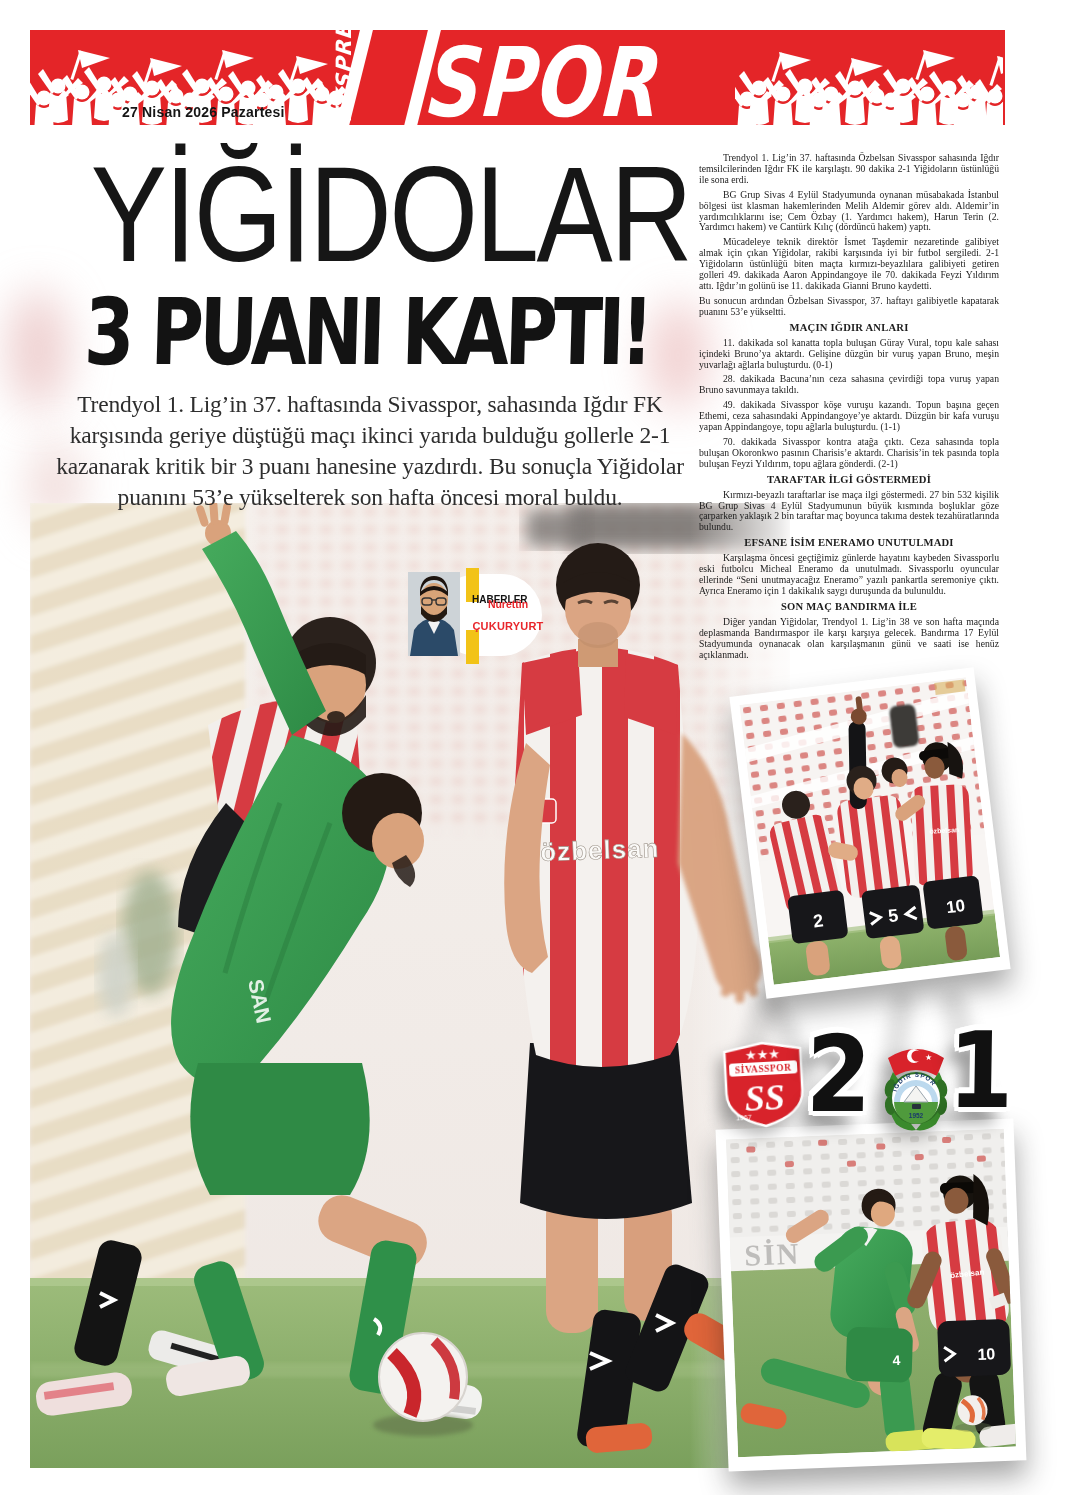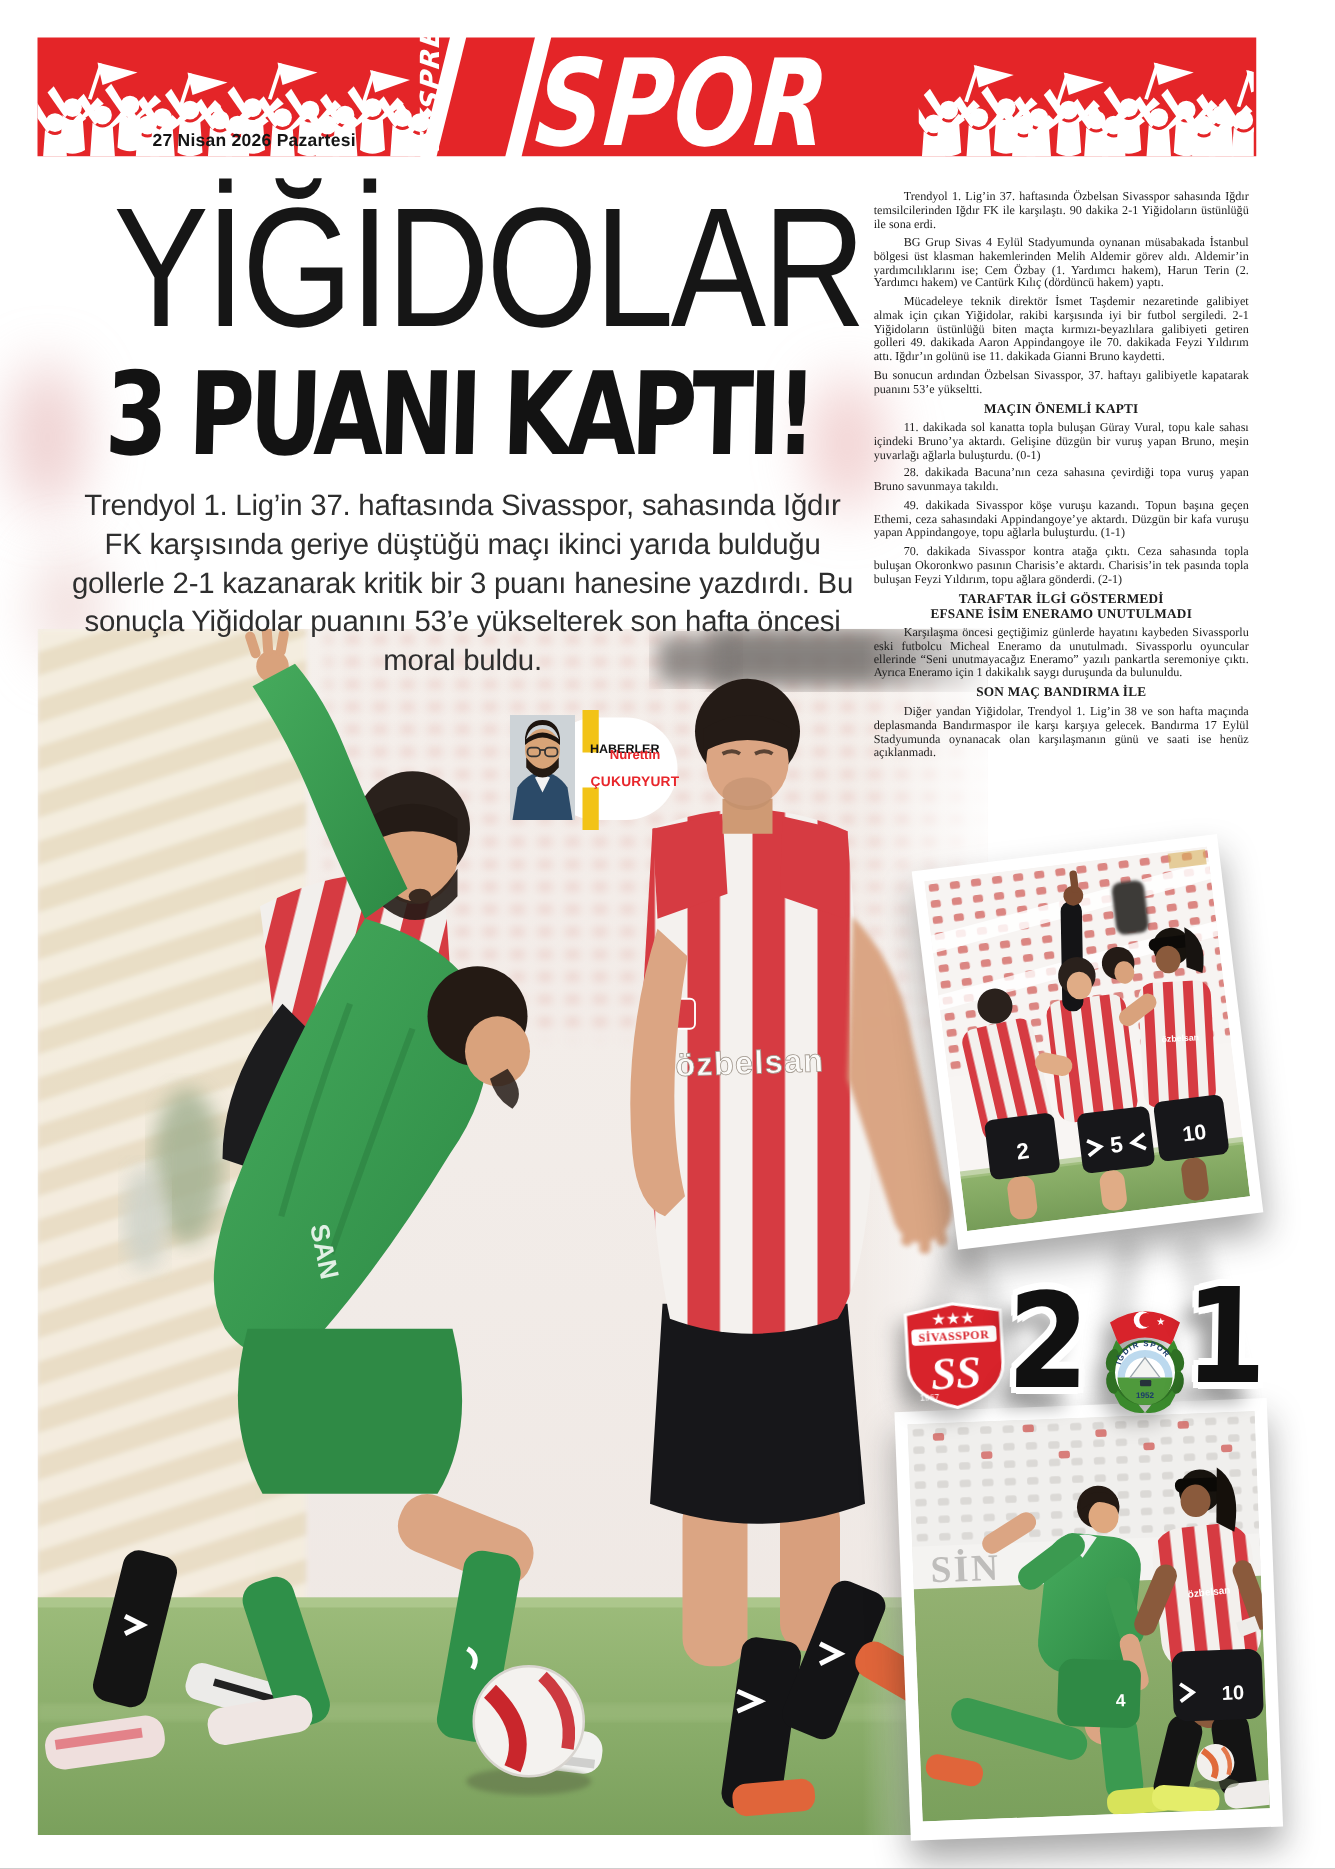--- a/index.html
+++ b/index.html
@@ -21,21 +21,21 @@
 
   
   .pink{border-radius:50%;filter:blur(22px);z-index:1;}
   .h1line{left:38px;top:146px;width:660px;text-align:center;z-index:10;color:#161616;
     font:400 136px "Liberation Sans",sans-serif;letter-spacing:-3px;line-height:1;
     transform:scaleX(.84);transform-origin:center top;white-space:nowrap;}
   .h2line{left:38px;top:287px;width:660px;text-align:center;z-index:10;color:#131313;
     font:900 82px "DejaVu Sans",sans-serif;letter-spacing:-5px;line-height:1;
     transform:scaleX(.88) scaleY(1.12) skewX(-2deg);transform-origin:center top;white-space:nowrap;}
   .lead{left:52px;top:389px;width:636px;text-align:center;z-index:10;color:#2e2e2e;
-    font-size:23.5px;line-height:1.32;letter-spacing:-.2px;}
+    font-size:23.5px;line-height:1.32;letter-spacing:-.2px;font-family:Liberation Serif, serif;}
 
   
   .article{left:695px;top:149px;width:308px;z-index:12;font-family:"Liberation Serif",serif;
     font-size:9.7px;line-height:10.9px;text-align:justify;color:#1c1c1c;}
   .article p{margin:4px;text-indent:24px;}
   .article p.noindent{text-indent:0;}
   .article h3{margin:0;text-align:center;font-size:10.6px;line-height:12px;font-weight:bold;letter-spacing:.2px;}
 
   
   .byline{left:408px;top:568px;width:136px;height:96px;z-index:50;}
@@ -288,26 +288,27 @@
   <div class="abs wm" style="left:735px;top:985px;width:26px;height:150px;transform:rotate(18deg);"></div>
   <div class="abs wm" style="left:790px;top:985px;width:24px;height:160px;transform:rotate(-25deg);"></div>
   <div class="abs wm" style="left:880px;top:990px;width:24px;height:170px;transform:rotate(8deg);"></div>
   <div class="abs wm" style="left:958px;top:988px;width:26px;height:170px;transform:rotate(-14deg);"></div>
 
   <div class="abs article">
       <p>Trendyol 1. Lig’in 37. haftasında Özbelsan Sivasspor sahasında Iğdır temsilcilerinden Iğdır FK ile karşılaştı. 90 dakika 2-1 Yiğidoların üstünlüğü ile sona erdi.</p>
       <p>BG Grup Sivas 4 Eylül Stadyumunda oynanan müsabakada İstanbul bölgesi üst klasman hakemlerinden Melih Aldemir görev aldı. Aldemir’in yardımcılıklarını ise; Cem Özbay (1. Yardımcı hakem), Harun Terin (2. Yardımcı hakem) ve Cantürk Kılıç (dördüncü hakem) yaptı.</p>
       <p>Mücadeleye teknik direktör İsmet Taşdemir nezaretinde galibiyet almak için çıkan Yiğidolar, rakibi karşısında iyi bir futbol sergiledi. 2-1 Yiğidoların üstünlüğü biten maçta kırmızı-beyazlılara galibiyeti getiren golleri 49. dakikada Aaron Appindangoye ile 70. dakikada Feyzi Yıldırım attı. Iğdır’ın golünü ise 11. dakikada Gianni Bruno kaydetti.</p>
       <p class="noindent">Bu sonucun ardından Özbelsan Sivasspor, 37. haftayı galibiyetle kapatarak puanını 53’e yükseltti.</p>
-      <h3>MAÇIN ÖNEMLİ KAPTI</h3>
+      <h3>MAÇIN IĞDIR ANLARI</h3>
       <p>11. dakikada sol kanatta topla buluşan Güray Vural, topu kale sahası içindeki Bruno’ya aktardı. Gelişine düzgün bir vuruş yapan Bruno, meşin yuvarlağı ağlarla buluşturdu. (0-1)</p>
       <p>28. dakikada Bacuna’nın ceza sahasına çevirdiği topa vuruş yapan Bruno savunmaya takıldı.</p>
       <p>49. dakikada Sivasspor köşe vuruşu kazandı. Topun başına geçen Ethemi, ceza sahasındaki Appindangoye’ye aktardı. Düzgün bir kafa vuruşu yapan Appindangoye, topu ağlarla buluşturdu. (1-1)</p>
       <p>70. dakikada Sivasspor kontra atağa çıktı. Ceza sahasında topla buluşan Okoronkwo pasının Charisis’e aktardı. Charisis’in tek pasında topla buluşan Feyzi Yıldırım, topu ağlara gönderdi. (2-1)</p>
       <h3>TARAFTAR İLGİ GÖSTERMEDİ</h3>
+      <p>Kırmızı-beyazlı taraftarlar ise maça ilgi göstermedi. 27 bin 532 kişilik BG Grup Sivas 4 Eylül Stadyumunun büyük kısmında boşluklar göze çarparken yaklaşık 2 bin taraftar maç boyunca takıma destek tezahüratlarında bulundu.</p>
       <h3>EFSANE İSİM ENERAMO UNUTULMADI</h3>
       <p>Karşılaşma öncesi geçtiğimiz günlerde hayatını kaybeden Sivassporlu eski futbolcu Micheal Eneramo da unutulmadı. Sivassporlu oyuncular ellerinde “Seni unutmayacağız Eneramo” yazılı pankartla seremoniye çıktı. Ayrıca Eneramo için 1 dakikalık saygı duruşunda da bulunuldu.</p>
       <h3>SON MAÇ BANDIRMA İLE</h3>
       <p>Diğer yandan Yiğidolar, Trendyol 1. Lig’in 38 ve son hafta maçında deplasmanda Bandırmaspor ile karşı karşıya gelecek. Bandırma 17 Eylül Stadyumunda oynanacak olan karşılaşmanın günü ve saati ise henüz açıklanmadı.</p>
     </div>
 
   <div class="abs byline">
     <div class="bubble"></div>
     <svg class="photo" viewBox="0 0 52 84">
       <rect width="52" height="84" fill="#cdd3d7"></rect>

